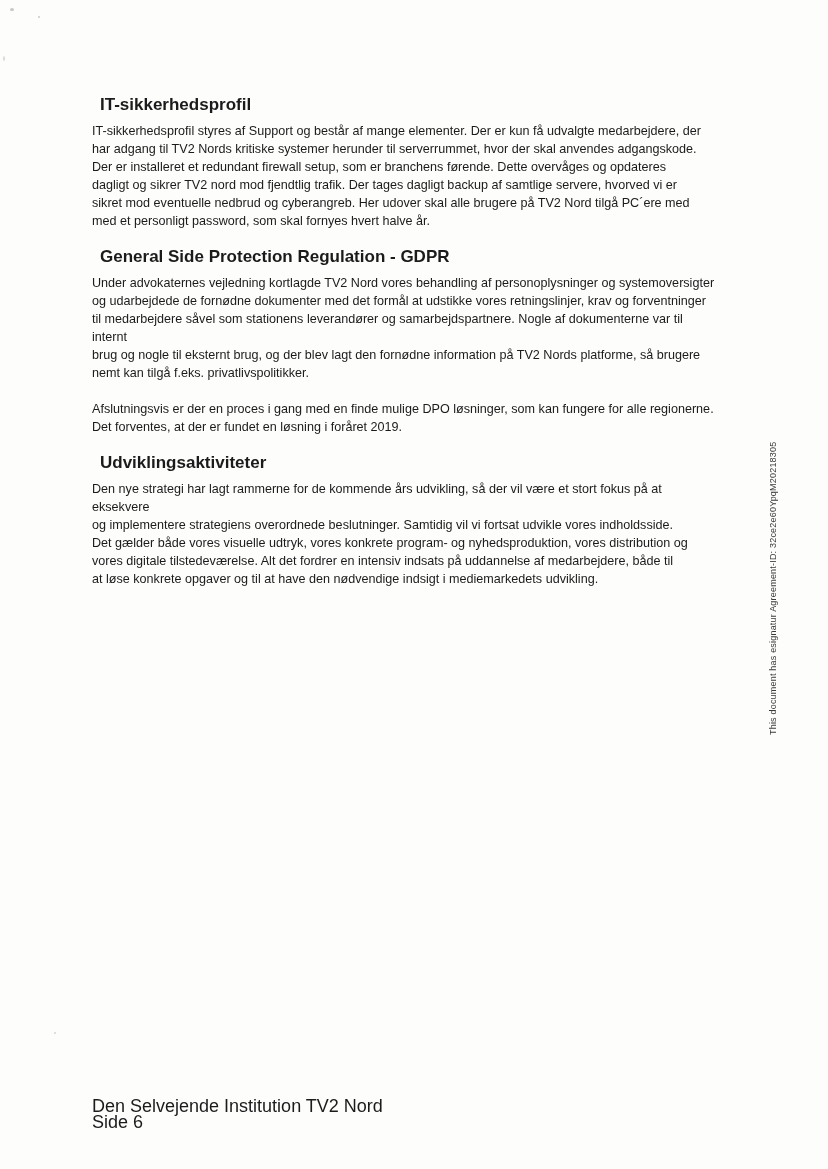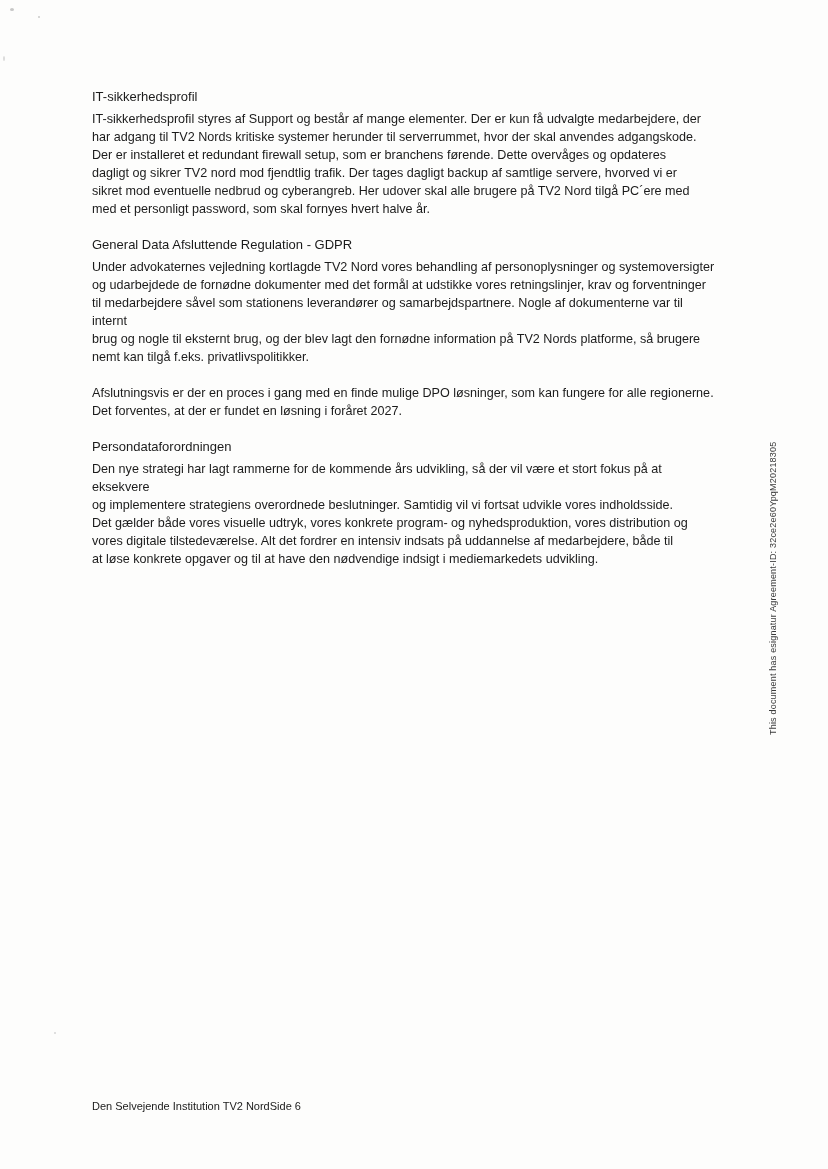--- a/index.html
+++ b/index.html
@@ -19,39 +19,40 @@
   }
   .content {
     position: absolute;
     left: 92px;
     top: 88px;
     width: 624px;
     font-size: 12.6px;
     line-height: 18px;
   }
   .section-heading {
-    font-weight: normal;
-    margin: 0;
-    font-size: 13px;
+    font-weight: bold;
+    margin: 8px;
+    font-size: 17px;
     line-height: 18px;
   }
   .para {
     margin: 4px 0 18px 0;
     white-space: pre-line;
   }
   .footer {
     position: absolute;
     left: 92px;
     right: 58px;
     top: 1098px;
     display: flex;
     justify-content: flex-start;
-    font-size: 11px;
+    font-size: 18px;
     line-height: 16px;
     color: #1b1b1b;
+    flex-direction: column;
   }
   .esignatur-text {
     position: absolute;
     left: 768px;
     top: 435px;
     height: 300px;
     writing-mode: vertical-rl;
     transform: rotate(180deg);
     font-size: 9px;
     letter-spacing: 0.2px;
@@ -81,30 +82,30 @@
   <div class="content">
 
     <h3 class="section-heading">IT-sikkerhedsprofil</h3>
     <p class="para">IT-sikkerhedsprofil styres af Support og består af mange elementer. Der er kun få udvalgte medarbejdere, der
 har adgang til TV2 Nords kritiske systemer herunder til serverrummet, hvor der skal anvendes adgangskode.
 Der er installeret et redundant firewall setup, som er branchens førende. Dette overvåges og opdateres
 dagligt og sikrer TV2 nord mod fjendtlig trafik. Der tages dagligt backup af samtlige servere, hvorved vi er
 sikret mod eventuelle nedbrud og cyberangreb. Her udover skal alle brugere på TV2 Nord tilgå PC´ere med
 med et personligt password, som skal fornyes hvert halve år.</p>
 
-    <h3 class="section-heading">General Data Afsluttende Regulation - GDPR</h3>
+    <h3 class="section-heading">General Side Protection Regulation - GDPR</h3>
     <p class="para">Under advokaternes vejledning kortlagde TV2 Nord vores behandling af personoplysninger og systemoversigter
 og udarbejdede de fornødne dokumenter med det formål at udstikke vores retningslinjer, krav og forventninger
 til medarbejdere såvel som stationens leverandører og samarbejdspartnere. Nogle af dokumenterne var til internt
 brug og nogle til eksternt brug, og der blev lagt den fornødne information på TV2 Nords platforme, så brugere
 nemt kan tilgå f.eks. privatlivspolitikker.</p>
     <p class="para">Afslutningsvis er der en proces i gang med en finde mulige DPO løsninger, som kan fungere for alle regionerne.
-Det forventes, at der er fundet en løsning i foråret 2027.</p>
+Det forventes, at der er fundet en løsning i foråret 2019.</p>
 
-    <h3 class="section-heading">Persondataforordningen</h3>
+    <h3 class="section-heading">Udviklingsaktiviteter</h3>
     <p class="para">Den nye strategi har lagt rammerne for de kommende års udvikling, så der vil være et stort fokus på at eksekvere
 og implementere strategiens overordnede beslutninger. Samtidig vil vi fortsat udvikle vores indholdsside.
 Det gælder både vores visuelle udtryk, vores konkrete program- og nyhedsproduktion, vores distribution og
 vores digitale tilstedeværelse. Alt det fordrer en intensiv indsats på uddannelse af medarbejdere, både til
 at løse konkrete opgaver og til at have den nødvendige indsigt i mediemarkedets udvikling.</p>
 
   </div>
 
   <div class="esignatur-text">This document has esignatur Agreement-ID: 32ce2e60YpqM20218305</div>
 

